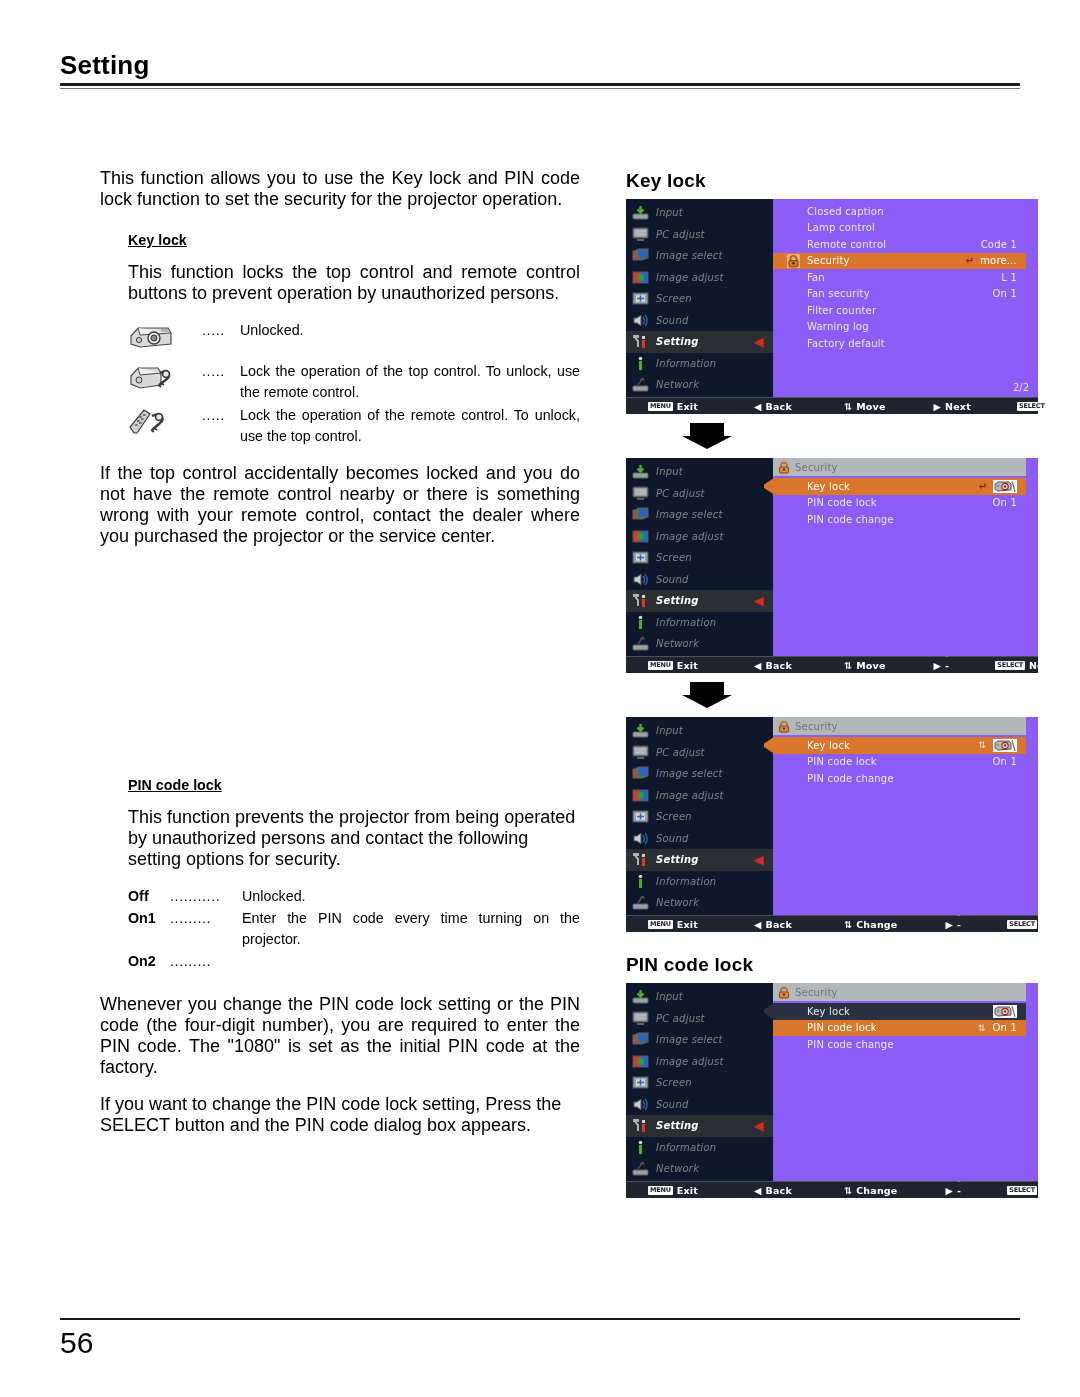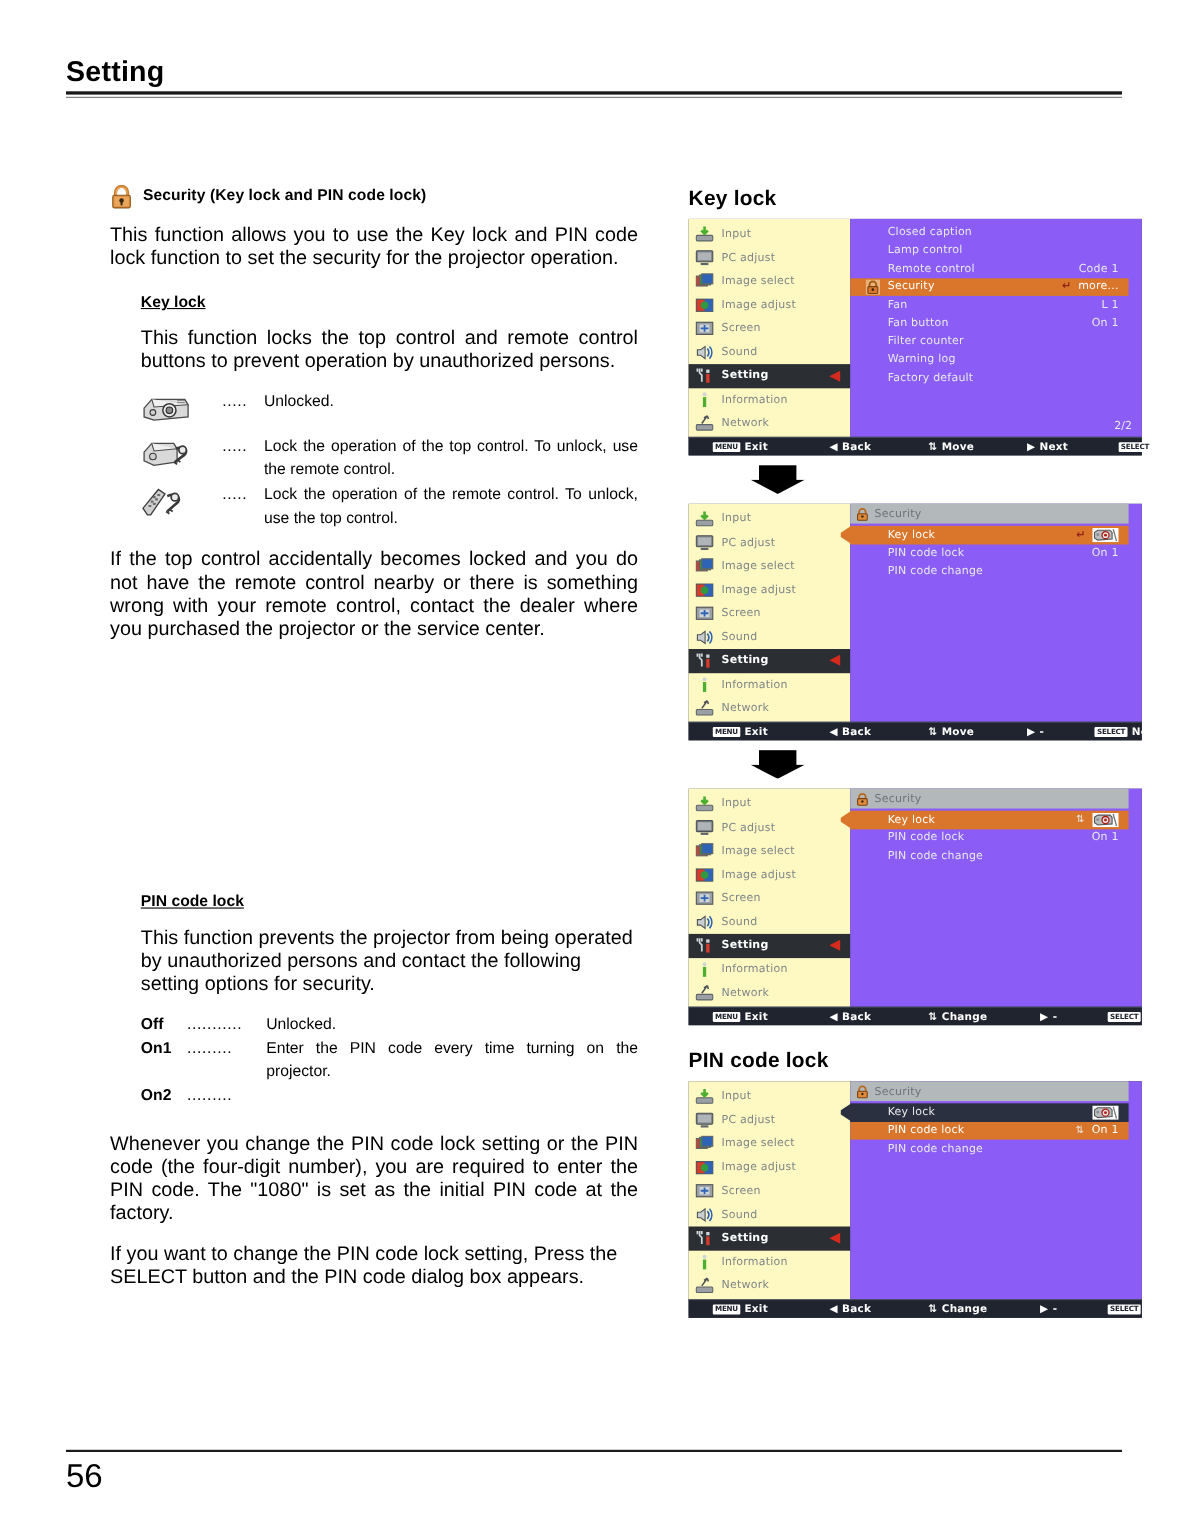--- a/index.html
+++ b/index.html
@@ -73,23 +73,24 @@
 
   .osd {
     width: 412px;
     background: #2b3040;
     font-family: "DejaVu Sans", sans-serif;
   }
   .osd-body { display: flex; height: 198px; }
 
   .osd-side {
     width: 147px; flex: 0 0 147px;
-    background: #fef9c3;
+    background: #0f172a;
     padding-top: 3px;
     position: relative;
+    font-style: italic;
   }
   .side-item {
     display: flex; align-items: center; height: 21.5px;
     padding-left: 6px; gap: 7px;
     font-size: 10px; color: #7e8589; letter-spacing: .2px;
     position: relative;
   }
   .side-item .ic { width: 17px; flex: 0 0 17px; height: 15px; position: relative; }
   .side-item.active {
     background: #2b2f33; color: #ffffff; font-weight: bold;
@@ -184,33 +185,20 @@
 <div class="page">
 
   <div class="page-header">
     <div class="title">Setting</div>
     <div class="rule-thick"></div>
     <div class="rule-thin"></div>
   </div>
 
   <div class="left-col">
 
-    <div class="sec-head">
-      <span>
-        <svg width="21" height="22" viewBox="0 0 21 22">
-          <path d="M5 10 V7 a5.5 5.5 0 0 1 11 0 v3" fill="none" stroke="#c97f2e" stroke-width="3"></path>
-          <path d="M5.6 10 V7 a4.9 4.9 0 0 1 9.8 0 v3" fill="none" stroke="#f0a860" stroke-width="1.2"></path>
-          <rect x="2.5" y="9.5" width="16" height="11.5" rx="1.6" fill="#e0903f" stroke="#8a5a21" stroke-width="1"></rect>
-          <rect x="4" y="11" width="13" height="8.5" rx="1" fill="#f2b877" opacity=".55"></rect>
-          <circle cx="10.5" cy="14.3" r="2.1" fill="#3a2a12"></circle>
-          <rect x="9.6" y="14.3" width="1.8" height="4.4" fill="#3a2a12"></rect>
-        </svg>
-      </span>
-      <span class="label">Security (Key lock and PIN code lock)</span>
-    </div>
 
     <p class="body">This function allows you to use the Key lock and PIN code lock function to set the security for the projector operation.</p>
 
     <h3 class="sub">Key lock</h3>
     <p class="body indent">This function locks the top control and remote control buttons to prevent operation by unauthorized persons.</p>
 
     <div class="keyrow r1">
       <span class="ico">
         <svg width="46" height="30" viewBox="0 0 46 30">
           <path d="M3 14 L10 6 L40 6 L43 11 L43 22 L12 25 L3 22 Z" fill="#d9d9d9" stroke="#4a4a4a" stroke-width="1.2"></path>
@@ -408,21 +396,21 @@
               </span>
             <span class="lbl">Security</span>
             <span class="enter">↵</span>
             <span class="val">more...</span>
           </div>
           <div class="mrow">
               <span class="lbl">Fan</span>
               <span class="val">L 1</span>
             </div>
           <div class="mrow">
-              <span class="lbl">Fan button</span>
+              <span class="lbl">Fan security</span>
               <span class="val">On 1</span>
             </div>
           <div class="mrow">
               <span class="lbl">Filter counter</span>
               <span class="val"></span>
             </div>
           <div class="mrow">
               <span class="lbl">Warning log</span>
               <span class="val"></span>
             </div>

